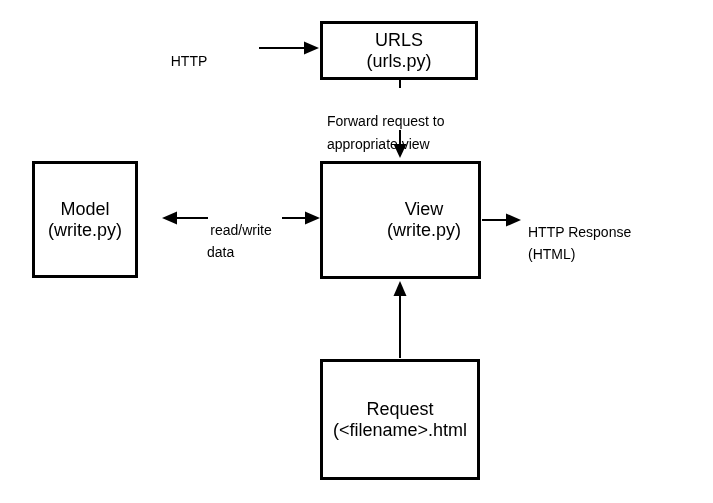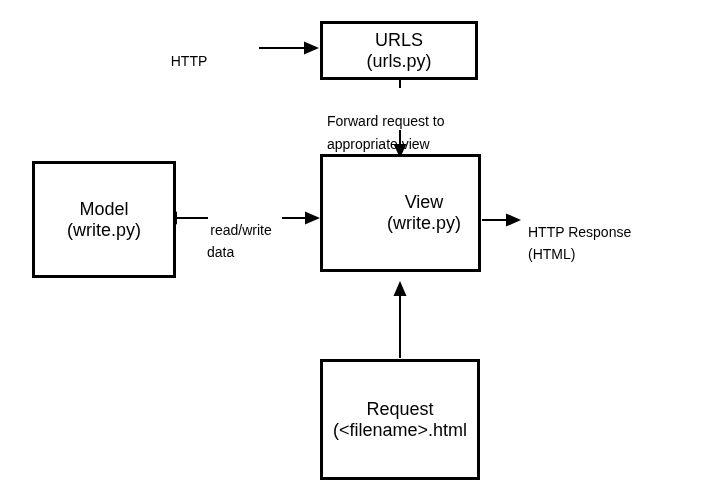--- a/index.html
+++ b/index.html
@@ -36,22 +36,22 @@
     background: var(--bg, #ffffff);
     display: flex;
     flex-direction: column;
     align-items: center;
     justify-content: center;
     text-align: center;
     font-size: 18px;
     line-height: 21px;
   }
   .box-urls     { left: 320px; top: 21px;  width: 158px; height: 59px; }
-  .box-model    { left: 32px;  top: 161px; width: 144px; height: 117px; }
-  .box-view     { left: 320px; top: 154px; width: 161px; height: 118px; padding-left: 47px; }
+  .box-model    { left: 32px;  top: 161px; width: 106px; height: 117px; }
+  .box-view     { left: 320px; top: 161px; width: 161px; height: 118px; padding-left: 47px; }
   .box-template { left: 320px; top: 359px; width: 160px; height: 121px; }
   .label {
     position: absolute;
     font-size: 14px;
     line-height: 22px;
     white-space: nowrap;
     margin-top: 24px;
   }
   .label-http-request  { left: 137px; top: 26px;  width: 104px; text-align: center; }
   .label-forward       { left: 327px; top: 86px;  line-height: 23px; text-align: left; }

